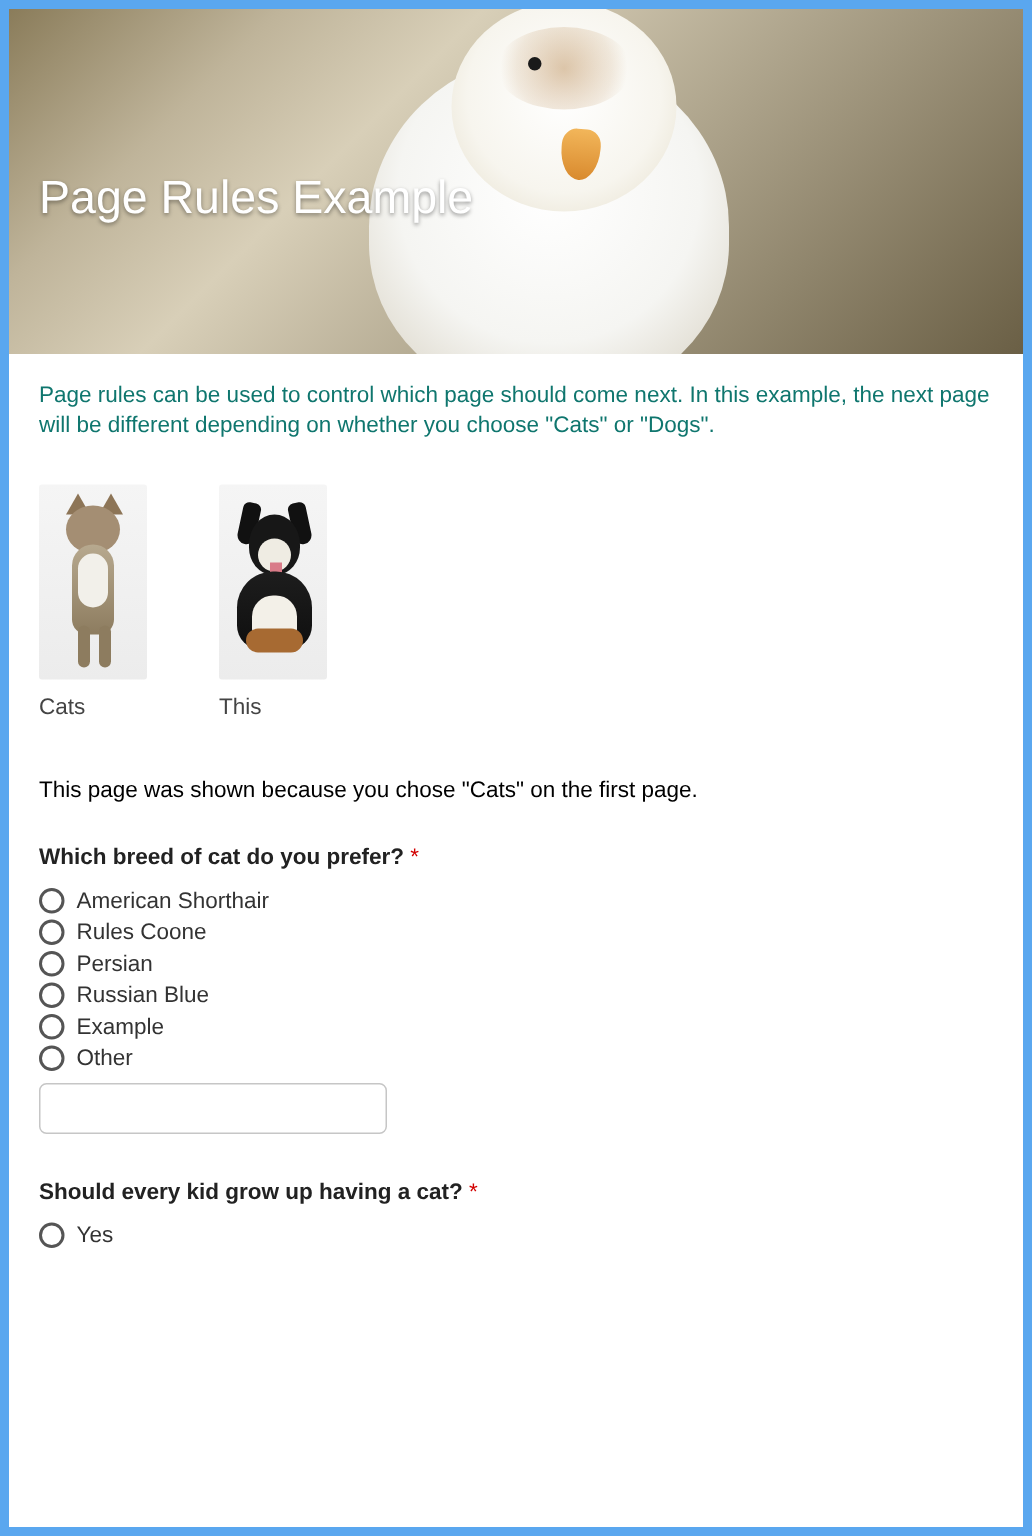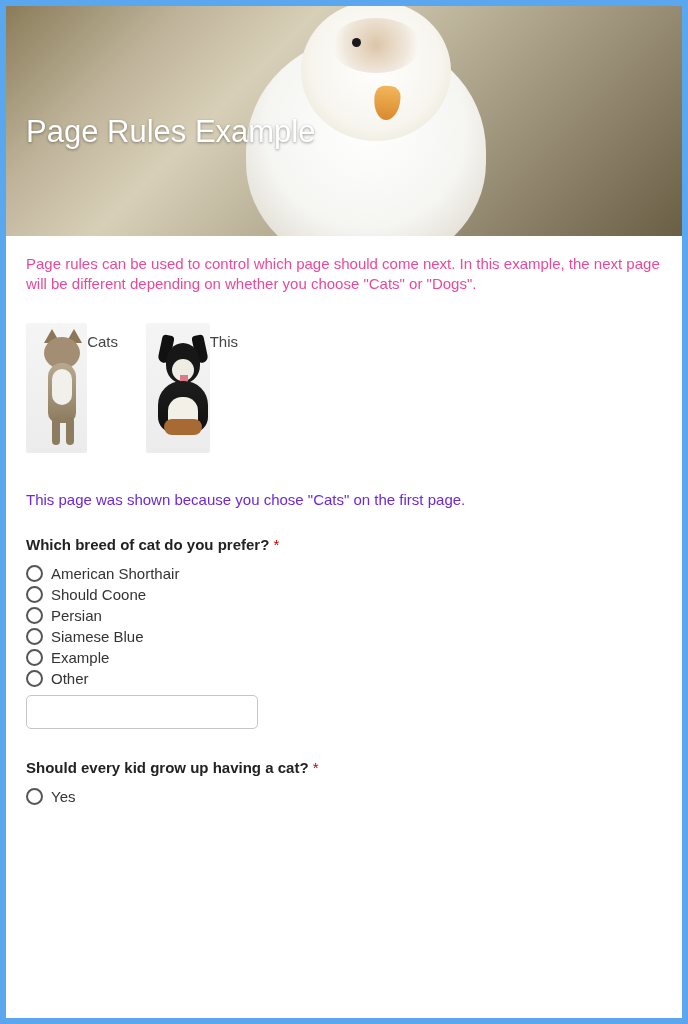--- a/index.html
+++ b/index.html
@@ -92,41 +92,41 @@
   }
 
   
   .panel {
     background: #ffffff;
     padding: 18px 20px 22px;
     font-size: 15px;
     color: #333;
   }
   .intro {
-    color: #ec4899;
+    color: #0f766e;
     line-height: 1.35;
     margin-bottom: 28px;
   }
   .question {
     font-weight: bold;
     color: #222;
     margin-bottom: 12px;
   }
   .req {
     color: #d20000;
     font-weight: normal;
   }
   .img-choices {
     display: flex;
     gap: 28px;
   }
   .img-choice {
     width: 92px;
     display: flex;
-    flex-direction: row;
+    flex-direction: column;
   }
   .img-choice .radio-over {
     position: relative;
     height: 0;
   }
   .radio-over .rb {
     position: absolute;
     top: 2px;
     left: 2px;
     width: 14px;
@@ -238,21 +238,21 @@
 
   
   .panel2 {
     background: #ffffff;
     padding: 16px 20px 0;
     font-size: 15px;
     color: #333;
     flex: 1;
   }
   .explain {
-    color: #6d28d9;
+    color: #000000;
     margin-bottom: 28px;
   }
   .options {
     list-style: none;
     padding: 0;
     margin: 0 0 6px;
   }
   .options li {
     display: flex;
     align-items: center;
@@ -345,29 +345,29 @@
       <span class="req">*</span>
     </div>
 
     <ul class="options">
       <li>
           <span class="rb-sm"></span>
           <span>American Shorthair</span>
         </li>
       <li>
           <span class="rb-sm"></span>
-          <span>Should Coone</span>
+          <span>Rules Coone</span>
         </li>
       <li>
           <span class="rb-sm"></span>
           <span>Persian</span>
         </li>
       <li>
           <span class="rb-sm"></span>
-          <span>Siamese Blue</span>
+          <span>Russian Blue</span>
         </li>
       <li>
           <span class="rb-sm"></span>
           <span>Example</span>
         </li>
       <li>
           <span class="rb-sm"></span>
           <span>Other</span>
         </li>
     </ul>

